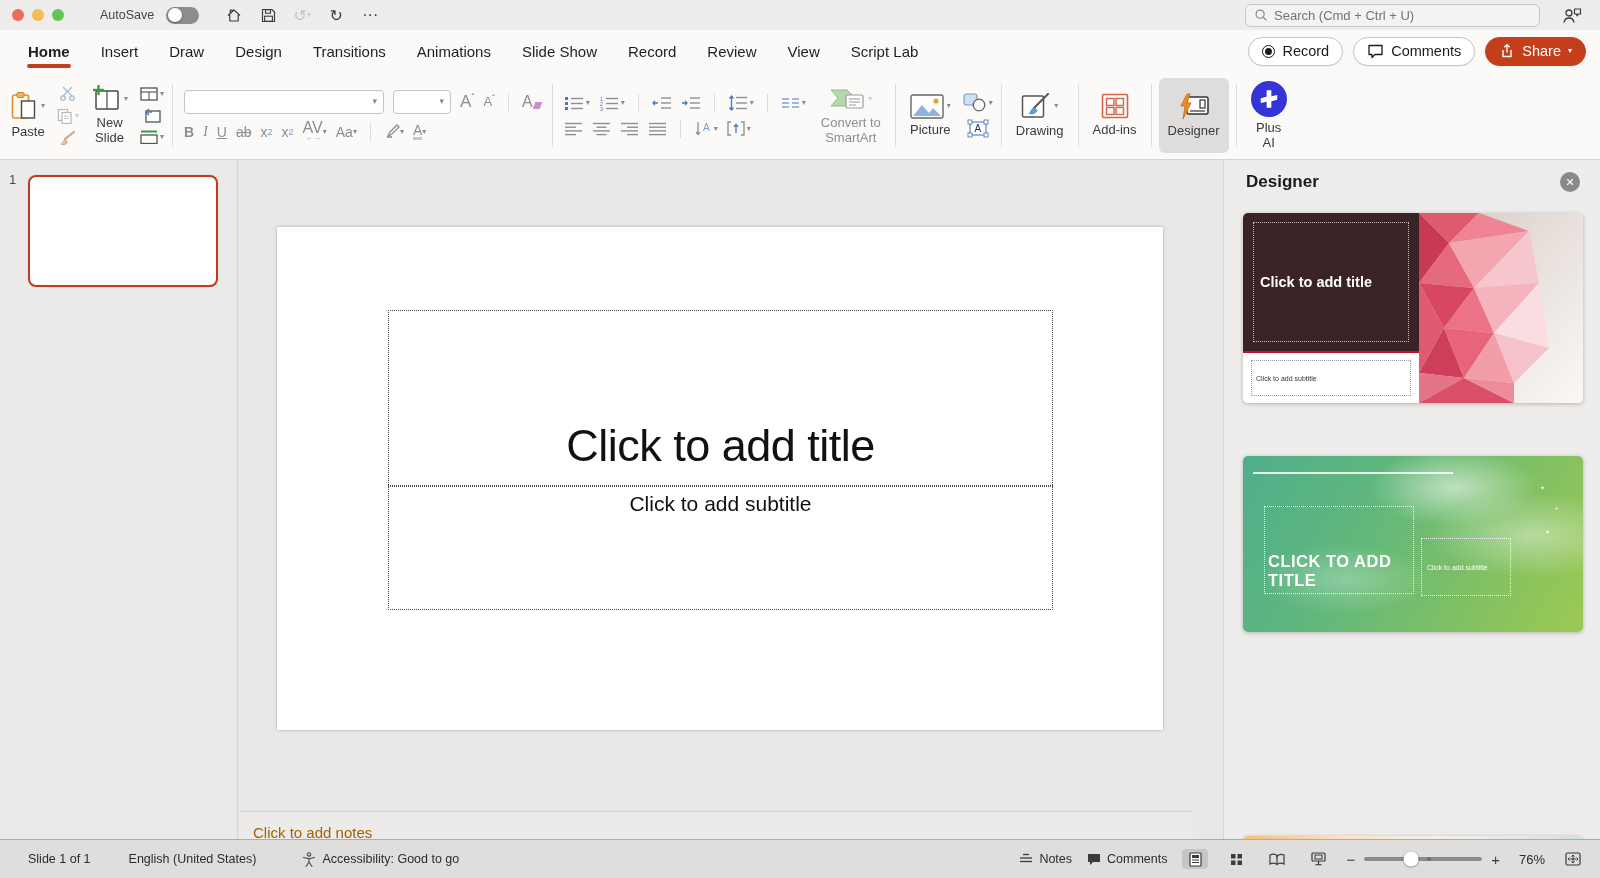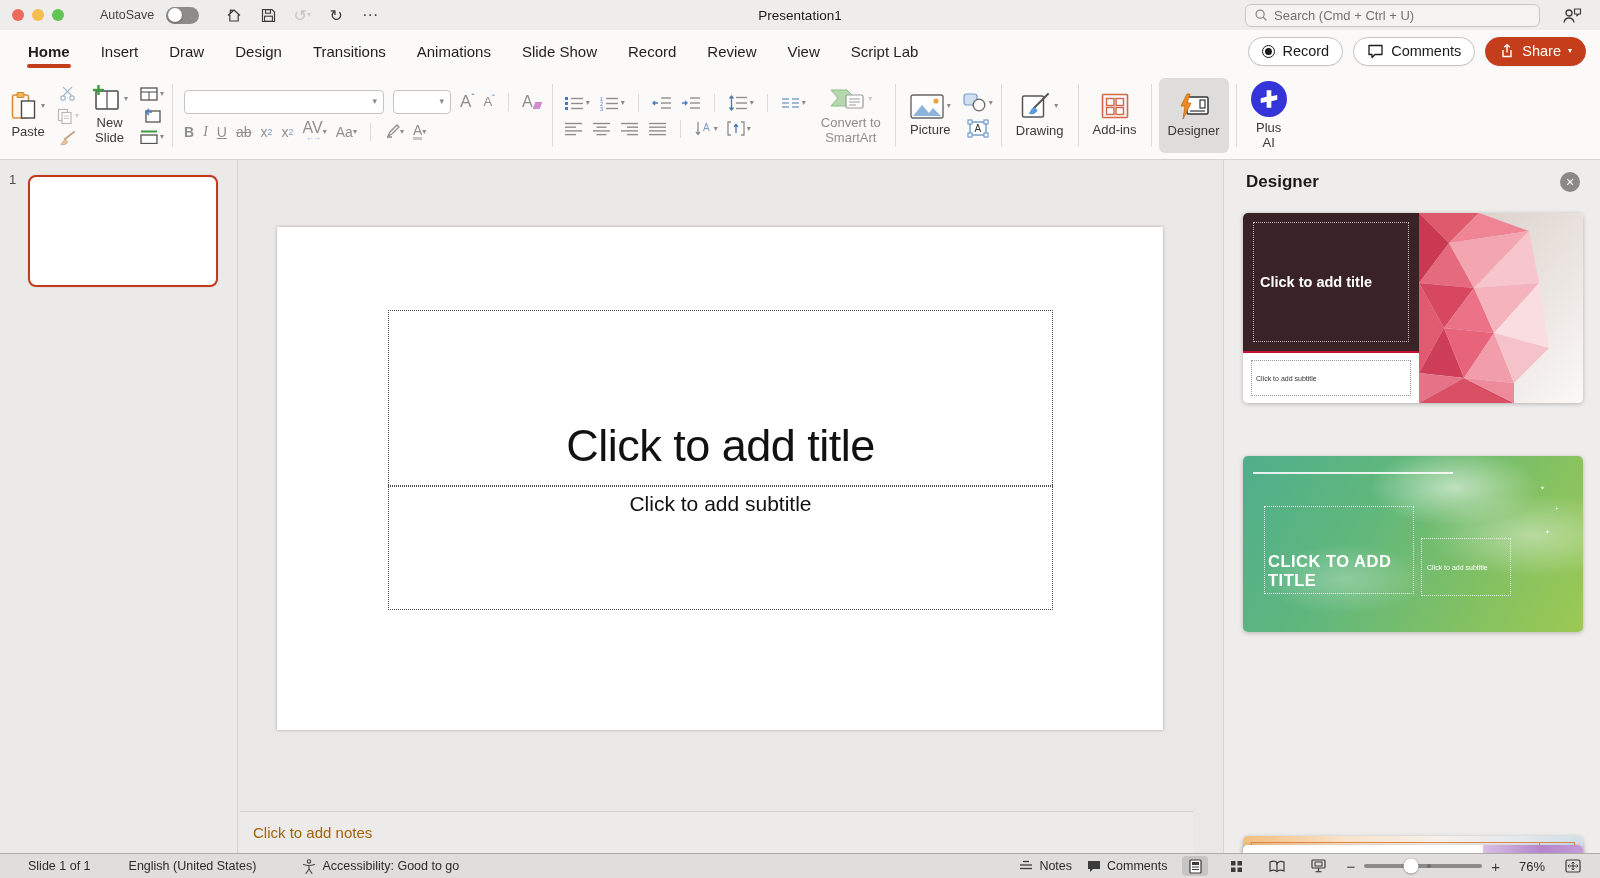--- a/index.html
+++ b/index.html
@@ -103,21 +103,21 @@
   .card3{top:468px;height:190px;background:
       linear-gradient(105deg,#F3BE7C 0%,#F8E3CB 26%,#F6F0EA 50%,#E2E8EC 72%,#C2D5E2 100%);position:relative;}
   .c3-frame{position:absolute;left:8px;right:8px;top:6px;bottom:6px;border:1px solid rgba(221,126,58,.9);}
   .c3-vline{position:absolute;right:43px;top:6px;bottom:6px;width:1px;background:rgba(221,126,58,.9);}
   .c3-subbox{position:absolute;left:22px;top:15px;width:243px;height:28px;border:1px dotted #999;display:flex;align-items:center;}
   .card4{top:685px;height:40px;border-radius:5px 5px 0 0;display:flex;}
   .c4-left{flex:1;background:#fff;}
   .c4-right{width:100px;background:linear-gradient(100deg,#D9BFE3,#B486CC 55%,#C79ED8);}
 
   
-  .statusbar{position:absolute;bottom:0;left:0;right:0;height:25px;background:#E0DEDC;border-top:1px solid #AEACAA;display:flex;align-items:center;font-size:12.5px;color:#2b2b2b;padding:0 14px 0 28px;z-index:30;}
+  .statusbar{position:absolute;bottom:0;left:0;right:0;height:39px;background:#E0DEDC;border-top:1px solid #AEACAA;display:flex;align-items:center;font-size:12.5px;color:#2b2b2b;padding:0 14px 0 28px;z-index:30;}
   .sb-item{display:flex;align-items:center;gap:6px;white-space:nowrap;}
   .sb-right{margin-left:auto;display:flex;align-items:center;gap:15px;}
   .vbtn{width:26px;height:20px;display:flex;align-items:center;justify-content:center;border-radius:4px;cursor:pointer;}
   .vbtn.sel{background:#C7C5C3;}
   .zoomwrap{display:flex;align-items:center;gap:9px;}
   .zsign{font-size:15px;color:#3b3b3b;cursor:pointer;line-height:1;}
   .ztrack{position:relative;width:118px;height:3.5px;background:#8D8B89;border-radius:2px;cursor:pointer;}
   .zthumb{position:absolute;left:40%;top:50%;transform:translate(-50%,-50%);width:15px;height:15px;background:#fff;border-radius:50%;box-shadow:0 0.5px 2px rgba(0,0,0,.5);}
   .zdot{position:absolute;left:55%;top:50%;transform:translate(-50%,-50%);width:4px;height:4px;background:#6F6D6B;border-radius:50%;}
   .zpct{width:36px;text-align:right;font-size:13px;}
@@ -143,21 +143,20 @@
   <span class="tb-ic">
     <svg width="15" height="15" viewBox="0 0 15 15">
         <path d="M1.5 1.5h9.5l2.5 2.5v9.5H1.5z" fill="none" stroke="#3c3c3c" stroke-width="1.2"></path>
         <rect x="4.5" y="1.8" width="5" height="3.4" fill="none" stroke="#3c3c3c" stroke-width="1.1"></rect>
         <rect x="3.6" y="8.2" width="7.8" height="5" fill="none" stroke="#3c3c3c" stroke-width="1.1"></rect>
       </svg>
   </span>
   <span class="tb-ic dis">↺<span class="chev dis">▾</span></span>
   <span class="tb-ic">↻</span>
   <span class="tb-ic">···</span>
-  <span class="tb-title">Presentation1</span>
   <div class="search">
     <svg width="14" height="14" viewBox="0 0 16 16">
         <circle cx="7" cy="7" r="4.6" fill="none" stroke="#8A8886" stroke-width="1.4"></circle>
         <line x1="10.6" y1="10.6" x2="14.2" y2="14.2" stroke="#8A8886" stroke-width="1.4"></line>
       </svg>
     <span>Search (Cmd + Ctrl + U)</span>
   </div>
   <span class="people">
     <svg width="20" height="17" viewBox="0 0 20 17">
         <circle cx="7" cy="6" r="3" fill="none" stroke="#3c3c3c" stroke-width="1.3"></circle>

